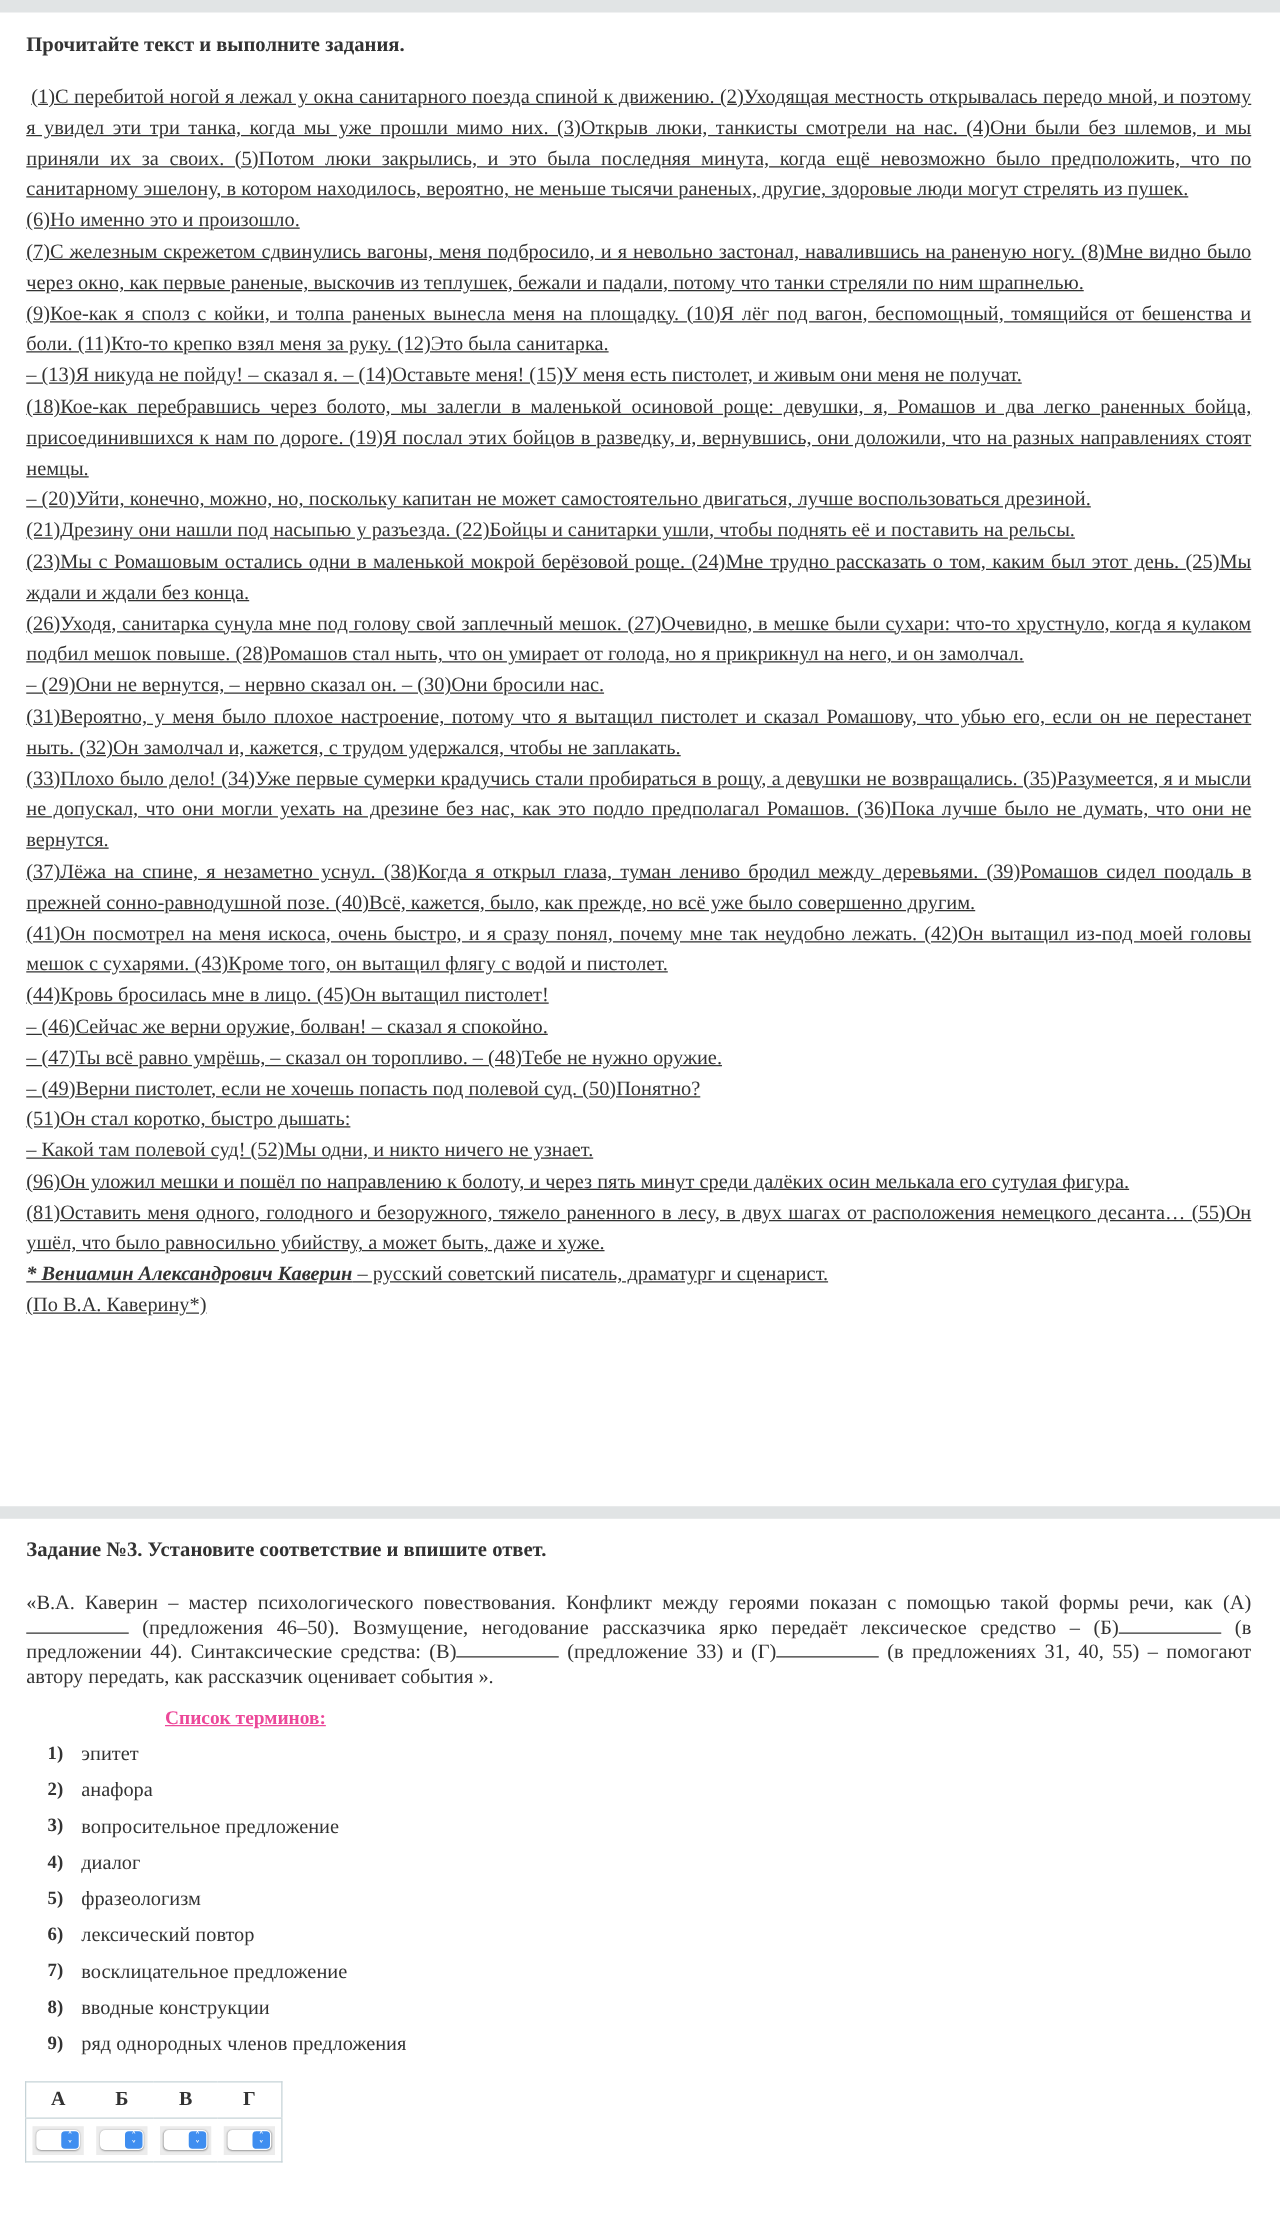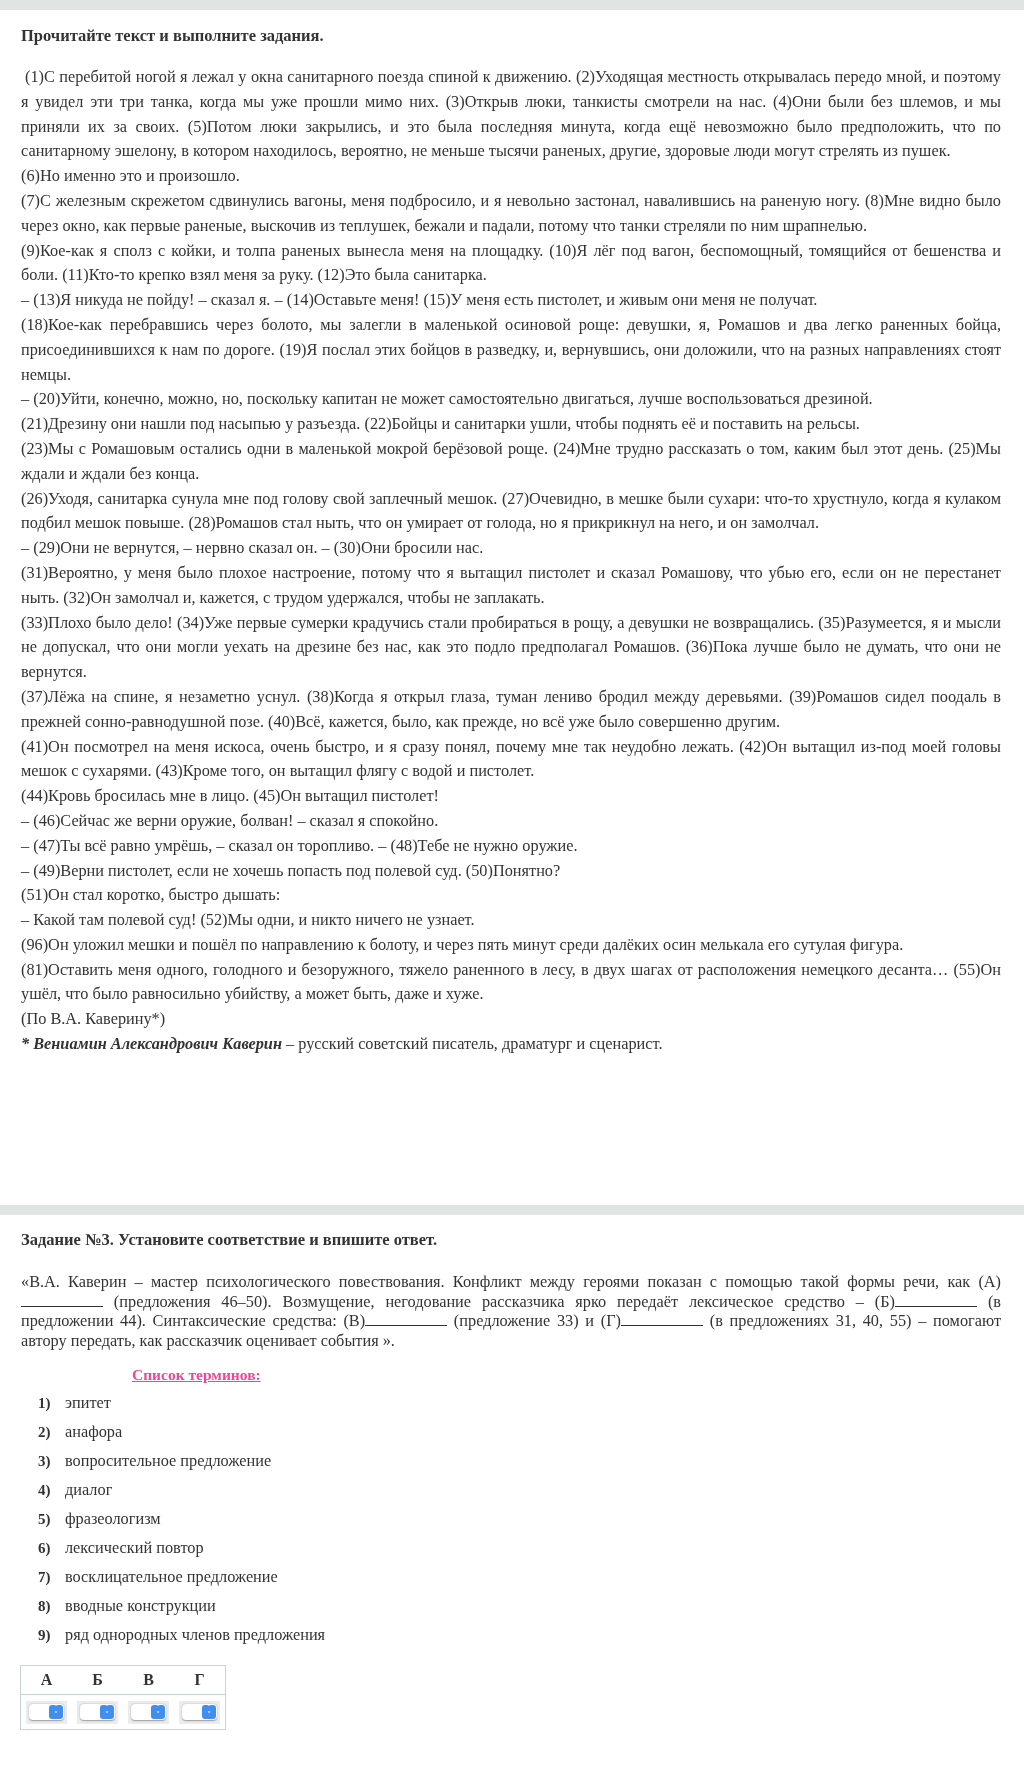--- a/index.html
+++ b/index.html
@@ -6,21 +6,21 @@
   body { width: 1024px; height: 1775px; position: relative; overflow: hidden; color: #333333;
          font-family: "Liberation Serif", "DejaVu Serif", serif; }
   .top-bar { position: absolute; left: 0; top: 0; width: 1024px; height: 10px; background: #e1e4e5; }
   .sep-bar { position: absolute; left: 0; top: 1205px; width: 1024px; height: 10px; background: #e1e4e5; }
 
   .block { position: absolute; left: 21px; width: 980px; }
   .heading { font-weight: bold; font-size: 16.5px; color: #333; margin: 0; }
 
   #sec1-title { top: 26px; }
   #text-body { top: 65px; font-size: 16.3px; line-height: 24.8px; text-align: justify; color: #333; }
-  #text-body p { margin: 0; }
+  #text-body p { margin: 0; text-decoration: underline; }
   #text-body .first { text-indent: 4px; }
   #text-body .footnote-author { font-weight: bold; font-style: italic; }
 
   #sec2-title { top: 1230px; }
   #task-text { top: 1272px; font-size: 16.3px; font-weight: normal; line-height: 19.5px; text-align: justify; color: #333; }
   #task-text .blank { display: inline-block; width: 82px; border-bottom: 1.5px solid #333; height: 14px; vertical-align: baseline; }
 
   #terms-title { position: absolute; top: 1366px; left: 132px; font-size: 15.5px; font-weight: bold; text-decoration: underline; color: #ec4899; }
   #terms-list { position: absolute; top: 1393px; left: 38px; margin: 0; padding: 0; list-style: none; }
   #terms-list li { height: 29px; line-height: 20px; font-size: 16.3px; color: #333; display: flex; }
@@ -61,22 +61,22 @@
   <p>(37)Лёжа на спине, я незаметно уснул. (38)Когда я открыл глаза, туман лениво бродил между деревьями. (39)Ромашов сидел поодаль в прежней сонно-равнодушной позе. (40)Всё, кажется, было, как прежде, но всё уже было совершенно другим.</p>
   <p>(41)Он посмотрел на меня искоса, очень быстро, и я сразу понял, почему мне так неудобно лежать. (42)Он вытащил из-под моей головы мешок с сухарями. (43)Кроме того, он вытащил флягу с водой и пистолет.</p>
   <p>(44)Кровь бросилась мне в лицо. (45)Он вытащил пистолет!</p>
   <p>– (46)Сейчас же верни оружие, болван! – сказал я спокойно.</p>
   <p>– (47)Ты всё равно умрёшь, – сказал он торопливо. – (48)Тебе не нужно оружие.</p>
   <p>– (49)Верни пистолет, если не хочешь попасть под полевой суд. (50)Понятно?</p>
   <p>(51)Он стал коротко, быстро дышать:</p>
   <p>– Какой там полевой суд! (52)Мы одни, и никто ничего не узнает.</p>
   <p>(96)Он уложил мешки и пошёл по направлению к болоту, и через пять минут среди далёких осин мелькала его сутулая фигура.</p>
   <p>(81)Оставить меня одного, голодного и безоружного, тяжело раненного в лесу, в двух шагах от расположения немецкого десанта… (55)Он ушёл, что было равносильно убийству, а может быть, даже и хуже.</p>
+  <p><span class="footnote-author">* Вениамин Александрович Каверин</span><span> – русский советский писатель, драматург и сценарист.</span></p>
   <p>(По В.А. Каверину*)</p>
-  <p><span class="footnote-author">* Вениамин Александрович Каверин</span><span> – русский советский писатель, драматург и сценарист.</span></p>
 </div>
 
 <div class="sep-bar"></div>
 
 <h2 id="sec2-title" class="block heading">Задание №3. Установите соответствие и впишите ответ.</h2>
 
 <div id="task-text" class="block">
   <span>«В.А. Каверин –  мастер психологического повествования. Конфликт между героями показан с помощью такой формы речи, как (А)</span><span class="blank"></span><span> (предложения 46–50). Возмущение, негодование рассказчика ярко передаёт лексическое средство – (Б)</span><span class="blank"></span><span> (в предложении 44). Синтаксические средства: (В)</span><span class="blank"></span><span> (предложение 33) и (Г)</span><span class="blank"></span><span> (в предложениях 31, 40, 55) –  помогают автору передать, как рассказчик оценивает события ».</span>
 </div>
 

